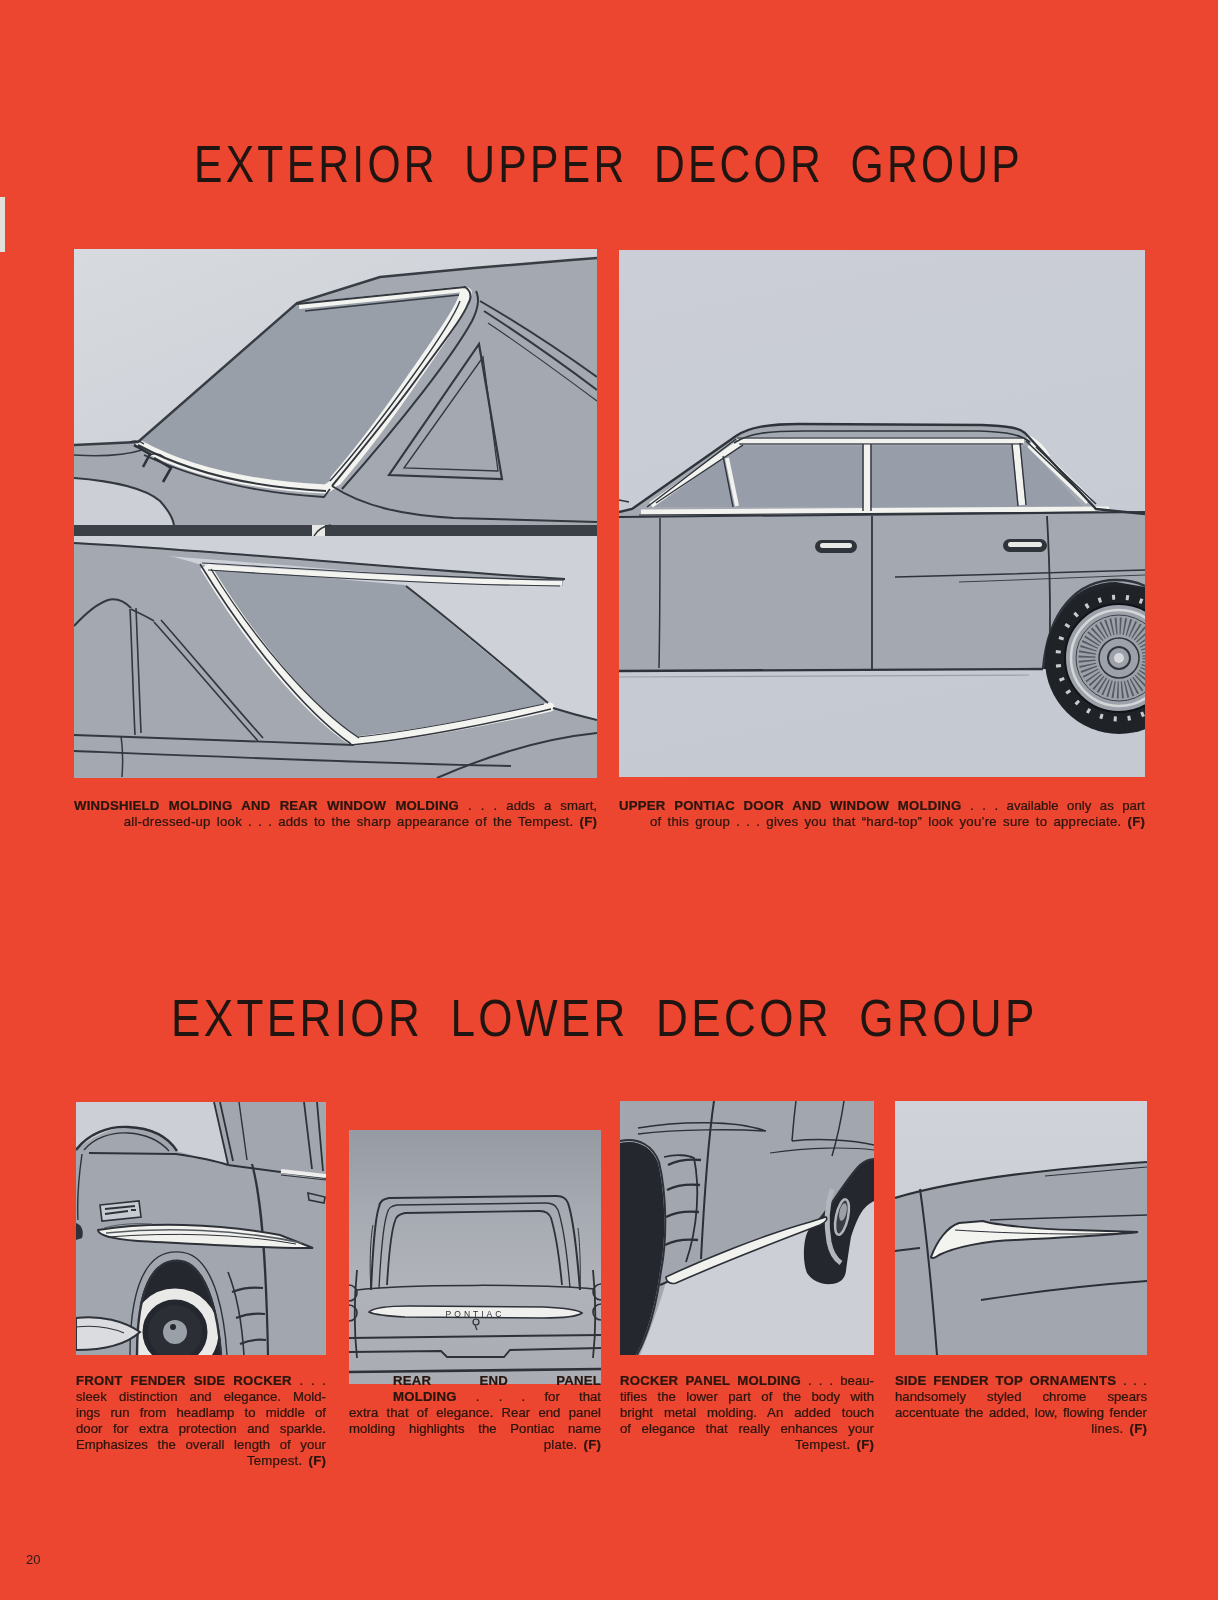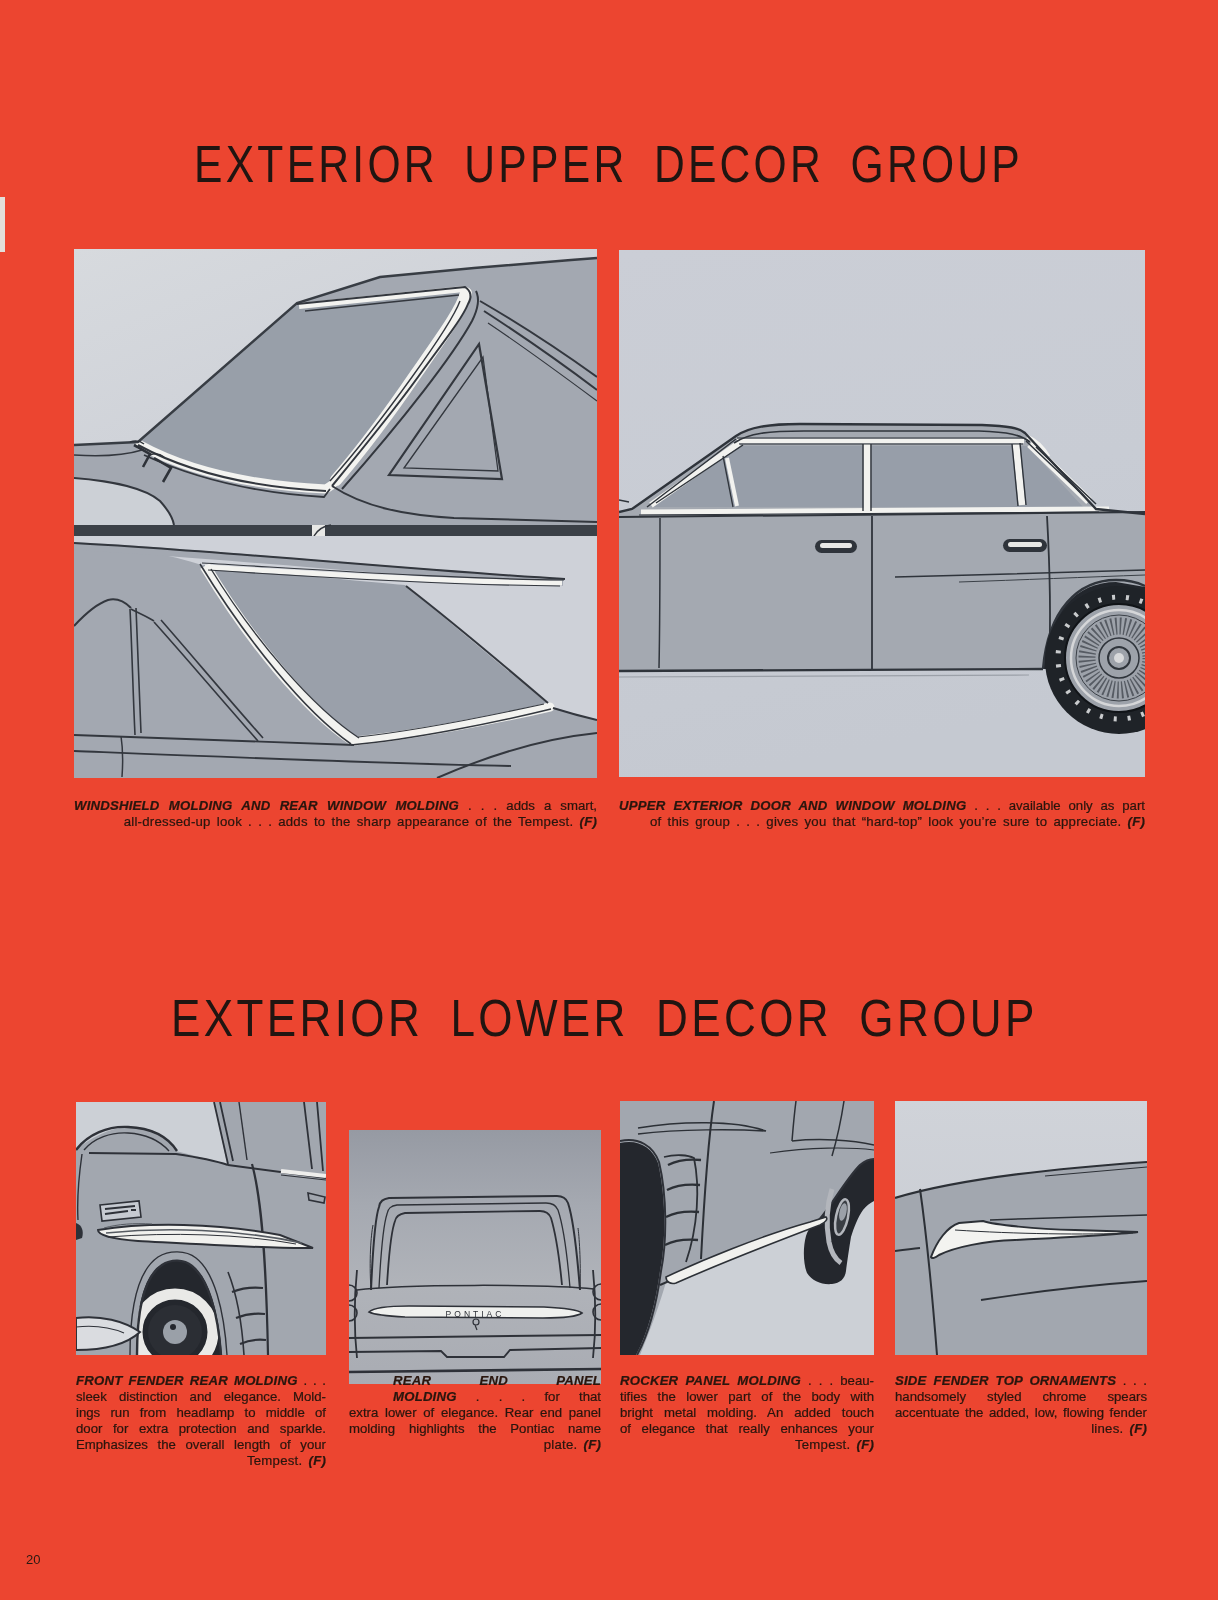--- a/index.html
+++ b/index.html
@@ -3,21 +3,21 @@
 <meta charset="utf-8">
 <style>
 html,body{margin:0;padding:0;}
 body{width:1218px;height:1600px;background:#ec4530;overflow:hidden;position:relative;
   font-family:"Liberation Sans",sans-serif;}
 .abs{position:absolute;}
 .title{color:#211511;white-space:nowrap;font-size:52.5px;letter-spacing:4px;word-spacing:14px;transform-origin:left top;}
 .cap{color:#2a160e;font-size:13.2px;line-height:16px;-webkit-text-stroke:0.22px #2a160e;}
 .cap .ln{text-align:justify;text-align-last:justify;}
 .cap .lnl{text-align:right;word-spacing:2.2px;letter-spacing:0.25px;}
-.cap b{font-weight:bold;letter-spacing:0.2px;font-style:italic;}
+.cap b{font-weight:bold;letter-spacing:0.2px;}
 svg{display:block;}
 </style>
 </head>
 <body>
 <div class="abs" style="left:0;top:197px;width:5px;height:55px;background:#e3dfda;"></div>
 
 <div class="abs title" id="t1" style="left:194px;top:132.5px;transform:scaleX(0.8119);">EXTERIOR UPPER DECOR GROUP</div>
 <div class="abs title" id="t2" style="left:171px;top:987px;transform:scaleX(0.8392);">EXTERIOR LOWER DECOR GROUP</div>
 
 <div class="abs" id="p1" style="left:74px;top:249px;">
@@ -308,35 +308,35 @@
 
 <path d="M86,199 C150,189 210,183 252,180" stroke="#2c3036" stroke-width="1.8" fill="none"></path>
 </svg>
   </div>
 
 <div class="abs cap" style="left:74px;top:798px;width:523px;">
 <div class="ln"><b>WINDSHIELD MOLDING AND REAR WINDOW MOLDING</b>&nbsp;.&nbsp;.&nbsp;.&nbsp;adds a smart,</div>
 <div class="lnl">all-dressed-up look&nbsp;.&nbsp;.&nbsp;.&nbsp;adds to the sharp appearance of the Tempest. <b>(F)</b></div>
 </div>
 <div class="abs cap" style="left:619px;top:798px;width:526px;">
-<div class="ln"><b>UPPER EXTERIOR DOOR AND WINDOW MOLDING</b>&nbsp;.&nbsp;.&nbsp;.&nbsp;available only as part</div>
+<div class="ln"><b>UPPER PONTIAC DOOR AND WINDOW MOLDING</b>&nbsp;.&nbsp;.&nbsp;.&nbsp;available only as part</div>
 <div class="lnl">of this group&nbsp;.&nbsp;.&nbsp;.&nbsp;gives you that “hard-top” look you’re sure to appreciate. <b>(F)</b></div>
 </div>
 
 <div class="abs cap" style="left:76px;top:1373px;width:250px;">
-<div class="ln"><b>FRONT FENDER REAR MOLDING</b>&nbsp;.&nbsp;.&nbsp;.</div>
+<div class="ln"><b>FRONT FENDER SIDE ROCKER</b>&nbsp;.&nbsp;.&nbsp;.</div>
 <div class="ln">sleek distinction and elegance. Mold-</div>
 <div class="ln">ings run from headlamp to middle of</div>
 <div class="ln">door for extra protection and sparkle.</div>
 <div class="ln">Emphasizes the overall length of your</div>
 <div class="lnl">Tempest. <b>(F)</b></div>
 </div>
 <div class="abs cap" style="left:349px;top:1373px;width:252px;">
 <div class="ln" style="word-spacing:-0.8px;margin-left:44px;"><b>REAR END PANEL MOLDING</b>&nbsp;.&nbsp;.&nbsp;.&nbsp;for that</div>
-<div class="ln">extra lower of elegance. Rear end panel</div>
+<div class="ln">extra that of elegance. Rear end panel</div>
 <div class="ln">molding highlights the Pontiac name</div>
 <div class="lnl">plate. <b>(F)</b></div>
 </div>
 <div class="abs cap" style="left:620px;top:1373px;width:254px;">
 <div class="ln"><b>ROCKER PANEL MOLDING</b>&nbsp;.&nbsp;.&nbsp;.&nbsp;beau-</div>
 <div class="ln">tifies the lower part of the body with</div>
 <div class="ln">bright metal molding. An added touch</div>
 <div class="ln">of elegance that really enhances your</div>
 <div class="lnl">Tempest. <b>(F)</b></div>
 </div>

